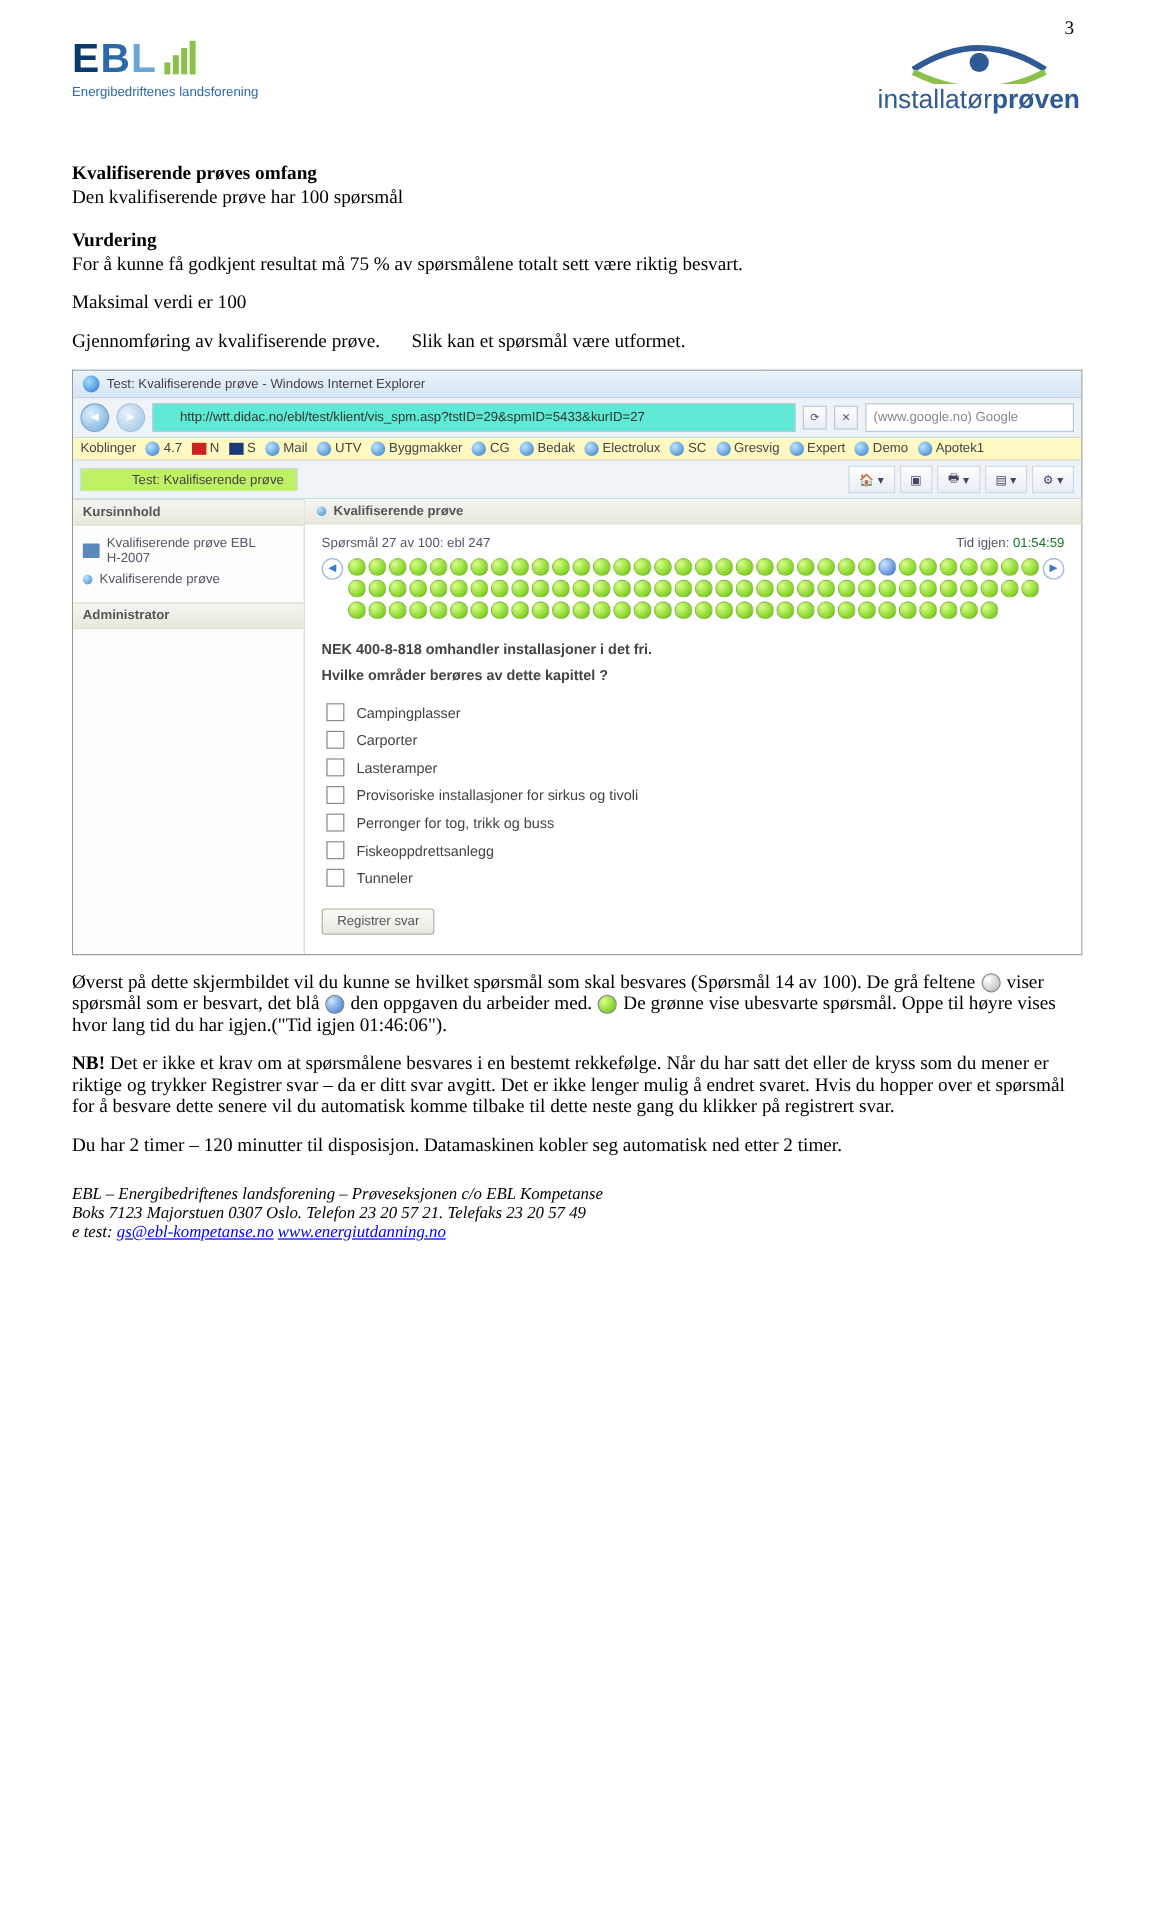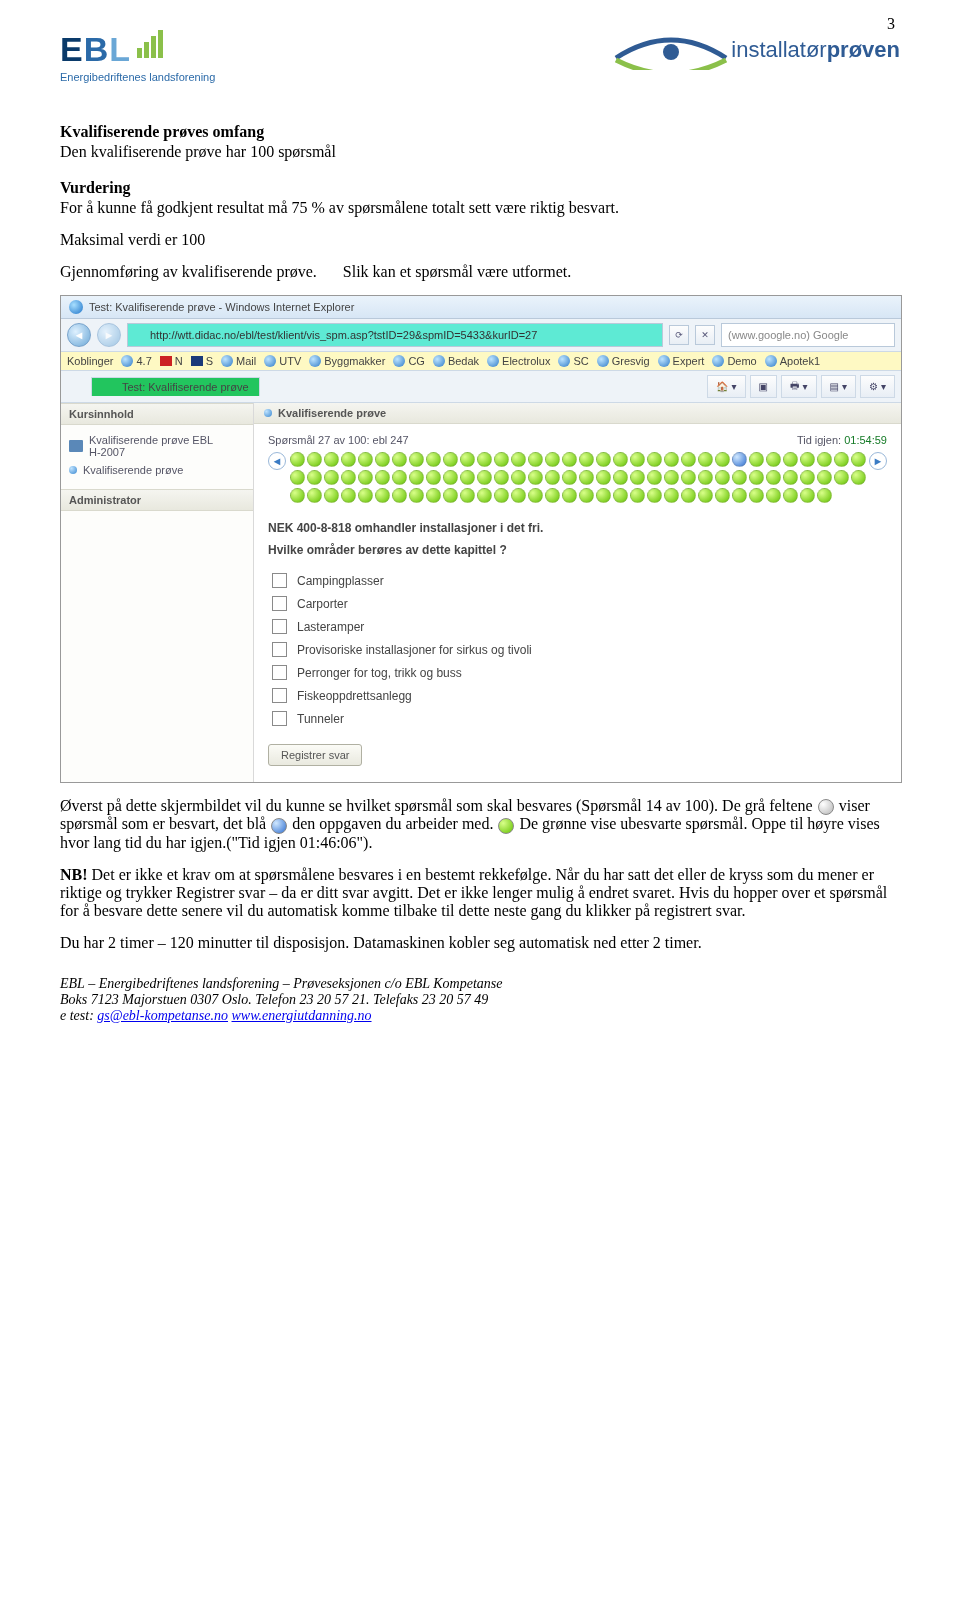--- a/index.html
+++ b/index.html
@@ -26,21 +26,21 @@
     align-items: flex-start;
     margin-bottom: 40px;
   }
   .logo-ebl {
     display: flex;
     flex-direction: column;
     align-items: flex-start;
   }
   .logo-ebl-box {
     display: flex;
-    align-items: flex-start;
+    align-items: center;
     gap: 2px;
   }
   .logo-ebl-text {
     font-family: Arial, sans-serif;
     font-size: 34px;
     font-weight: bold;
     letter-spacing: 1px;
   }
   .logo-ebl-text .b1 { color: #0a3a6a; }
   .logo-ebl-text .b2 { color: #2b6aa8; }
@@ -54,21 +54,21 @@
   }
   .bar { width: 5px; background: #8bc04a; }
   .logo-ebl-sub {
     font-family: Arial, sans-serif;
     font-size: 11px;
     color: #2b6aa8;
     margin-top: 2px;
   }
   .logo-ip {
     display: flex;
-    flex-direction: row;
+    flex-direction: column;
     align-items: center;
   }
   .logo-ip-text {
     font-family: Arial, sans-serif;
     font-size: 22px;
     color: #2f5b94;
   }
   .logo-ip-text .bold { font-weight: bold; }
   .h-bold {
     font-weight: bold;
@@ -183,27 +183,26 @@
   }
   .tabbar {
     background: #eef3f8;
     border-bottom: 1px solid #cdd9e6;
     padding: 4px 6px;
     display: flex;
     align-items: center;
     justify-content: space-between;
   }
   .tabbar .tab {
-    background: #22c55e;
+    background: #bef264;
     border: 1px solid #cdd9e6;
     border-bottom: none;
     padding: 3px 10px;
-    display: inline-flex; align-items: center; gap: 8px;
+    display: inline-flex; align-items: center; gap: 20px;
     color: #444;
-    margin-left: 24px;
   }
   .tabbar-tools {
     display: flex;
     gap: 4px;
   }
   .tool {
     border: 1px solid #cdd9e6;
     background: linear-gradient(#fdfdfd,#e8eef5);
     padding: 2px 8px;
     color: #446;

